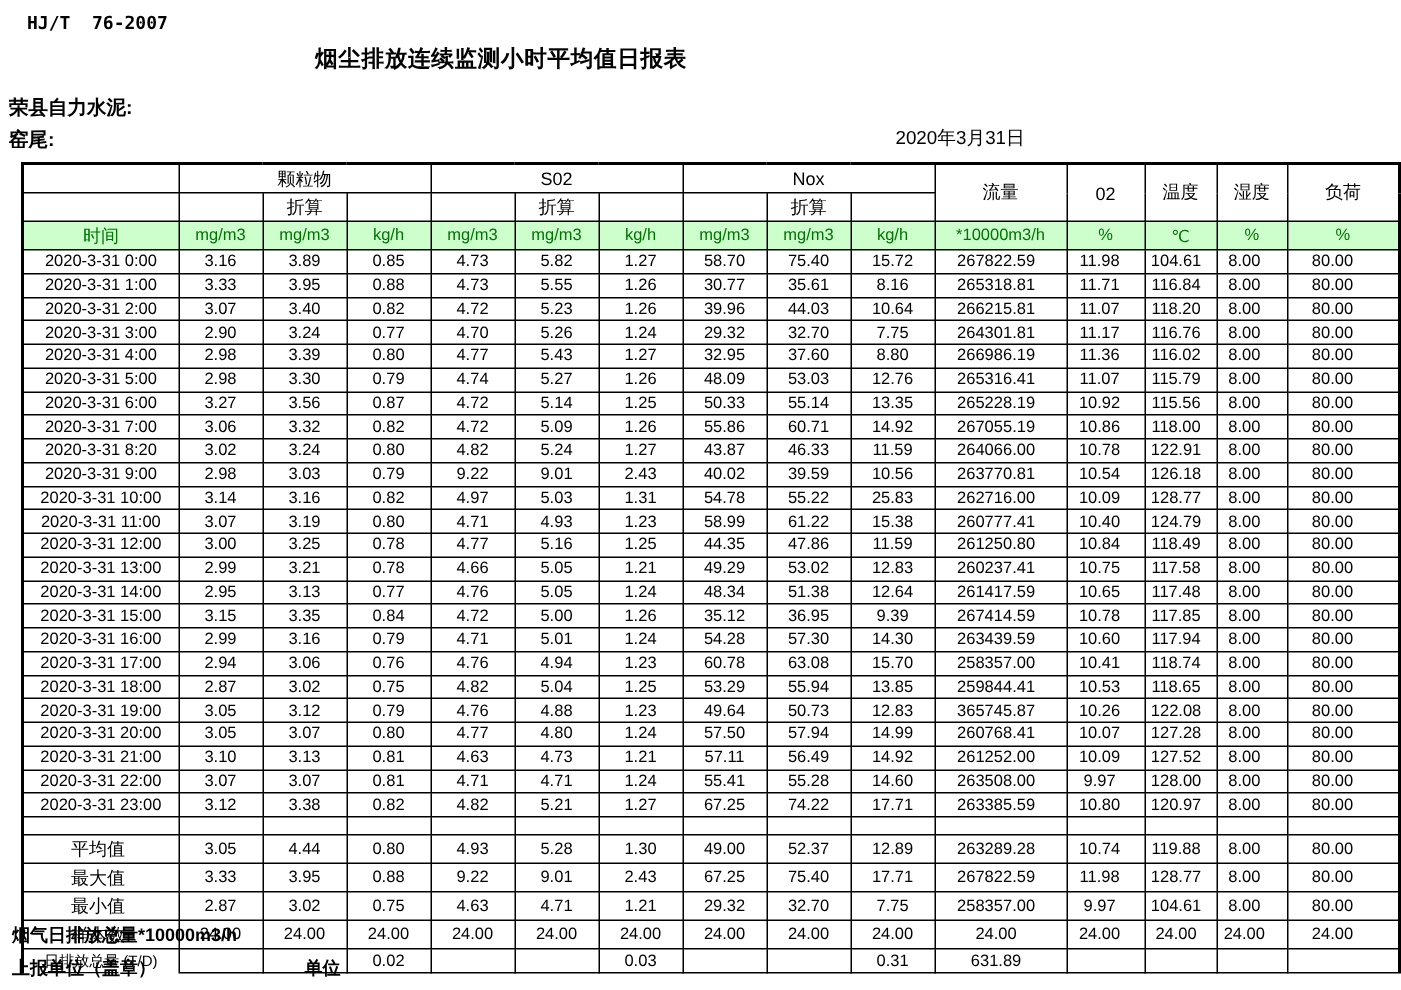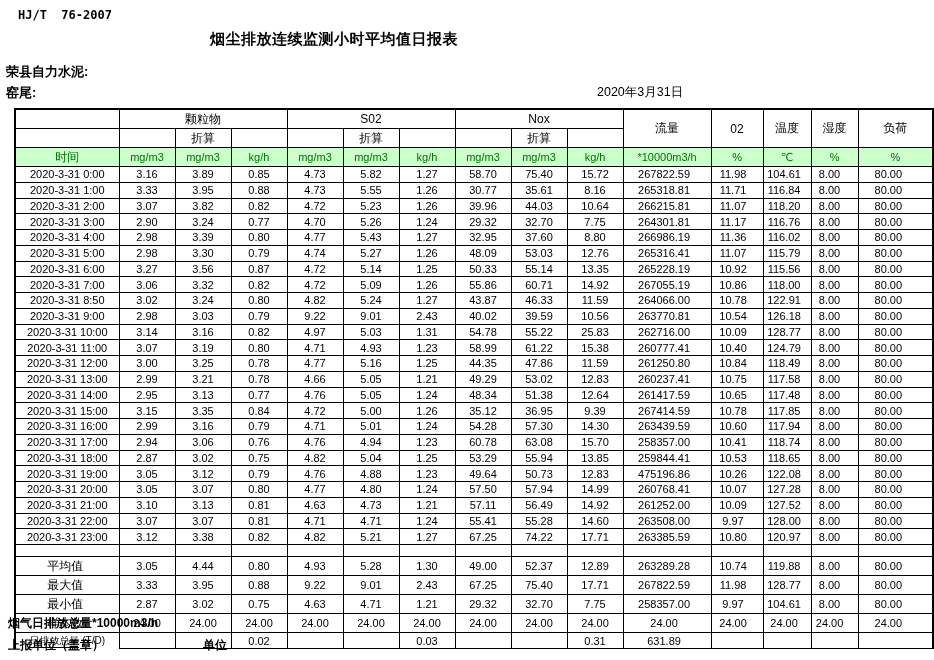--- a/index.html
+++ b/index.html
@@ -140,21 +140,21 @@
         <td class="c-kg">8.16</td>
         <td class="c-flow">265318.81</td>
         <td class="c-o2">11.71</td>
         <td class="c-temp">116.84</td>
         <td class="c-hum">8.00</td>
         <td class="c-load">80.00</td>
       </tr>
       <tr class="drow">
         <td class="c-time">2020-3-31 2:00</td>
         <td class="c-mg">3.07</td>
-        <td class="c-mg">3.82</td>
+        <td class="c-mg">3.40</td>
         <td class="c-kg">0.82</td>
         <td class="c-mg">4.72</td>
         <td class="c-mg">5.23</td>
         <td class="c-kg">1.26</td>
         <td class="c-mg">39.96</td>
         <td class="c-mg">44.03</td>
         <td class="c-kg">10.64</td>
         <td class="c-flow">266215.81</td>
         <td class="c-o2">11.07</td>
         <td class="c-temp">118.20</td>
@@ -240,21 +240,21 @@
         <td class="c-mg">55.86</td>
         <td class="c-mg">60.71</td>
         <td class="c-kg">14.92</td>
         <td class="c-flow">267055.19</td>
         <td class="c-o2">10.86</td>
         <td class="c-temp">118.00</td>
         <td class="c-hum">8.00</td>
         <td class="c-load">80.00</td>
       </tr>
       <tr class="drow">
-        <td class="c-time">2020-3-31 8:50</td>
+        <td class="c-time">2020-3-31 8:20</td>
         <td class="c-mg">3.02</td>
         <td class="c-mg">3.24</td>
         <td class="c-kg">0.80</td>
         <td class="c-mg">4.82</td>
         <td class="c-mg">5.24</td>
         <td class="c-kg">1.27</td>
         <td class="c-mg">43.87</td>
         <td class="c-mg">46.33</td>
         <td class="c-kg">11.59</td>
         <td class="c-flow">264066.00</td>
@@ -437,21 +437,21 @@
         <td class="c-time">2020-3-31 19:00</td>
         <td class="c-mg">3.05</td>
         <td class="c-mg">3.12</td>
         <td class="c-kg">0.79</td>
         <td class="c-mg">4.76</td>
         <td class="c-mg">4.88</td>
         <td class="c-kg">1.23</td>
         <td class="c-mg">49.64</td>
         <td class="c-mg">50.73</td>
         <td class="c-kg">12.83</td>
-        <td class="c-flow">475196.86</td>
+        <td class="c-flow">365745.87</td>
         <td class="c-o2">10.26</td>
         <td class="c-temp">122.08</td>
         <td class="c-hum">8.00</td>
         <td class="c-load">80.00</td>
       </tr>
       <tr class="drow">
         <td class="c-time">2020-3-31 20:00</td>
         <td class="c-mg">3.05</td>
         <td class="c-mg">3.07</td>
         <td class="c-kg">0.80</td>

